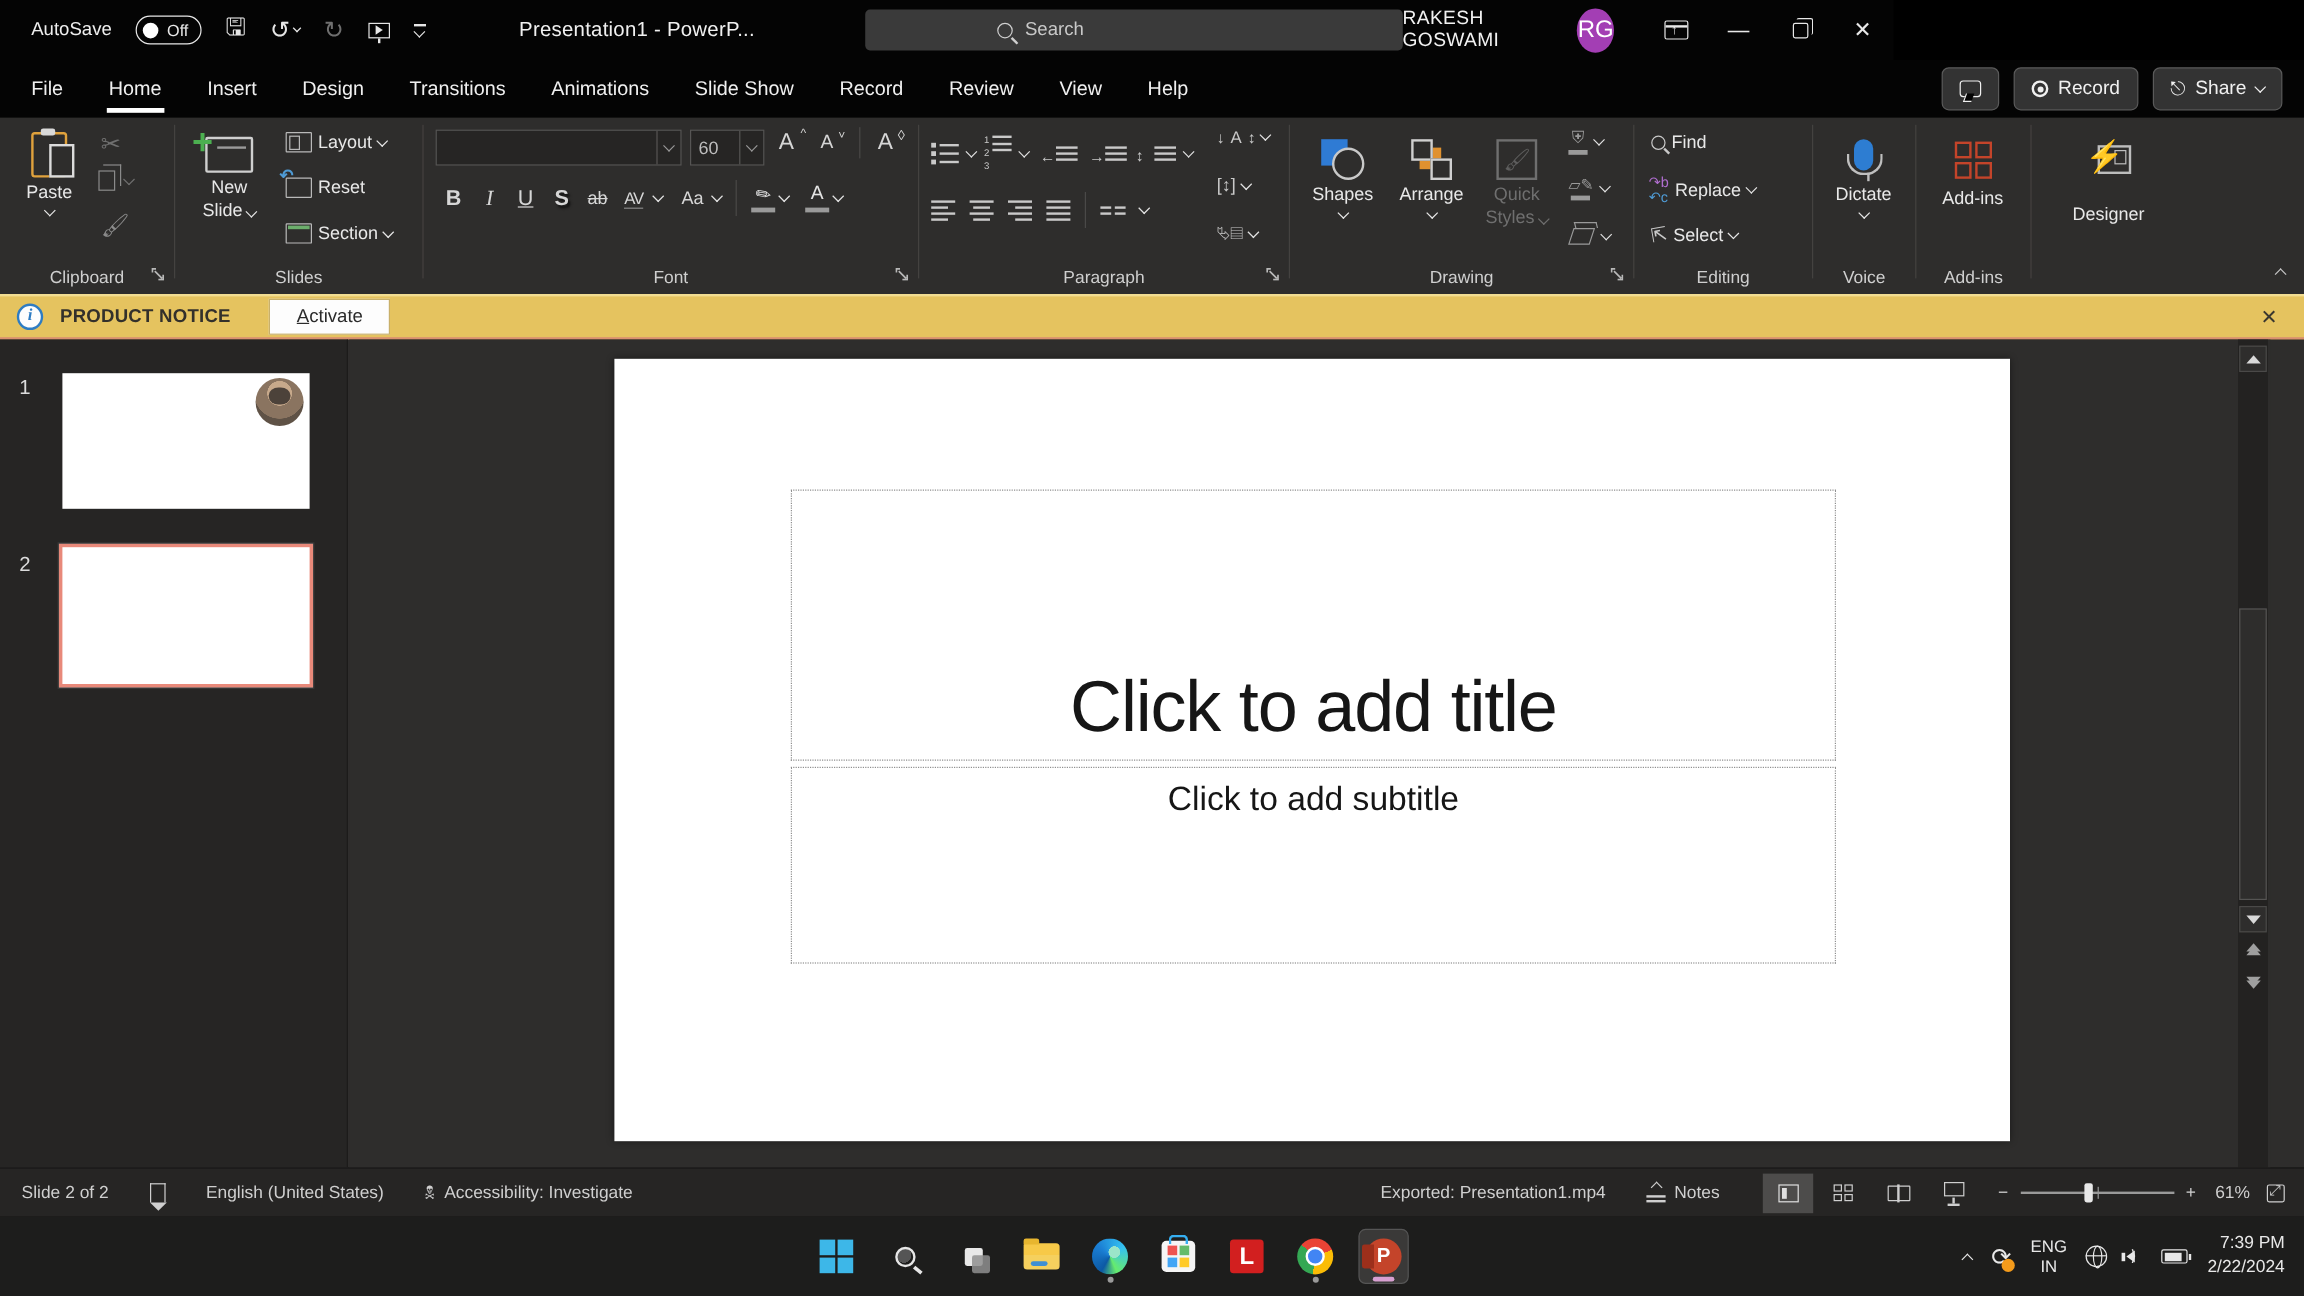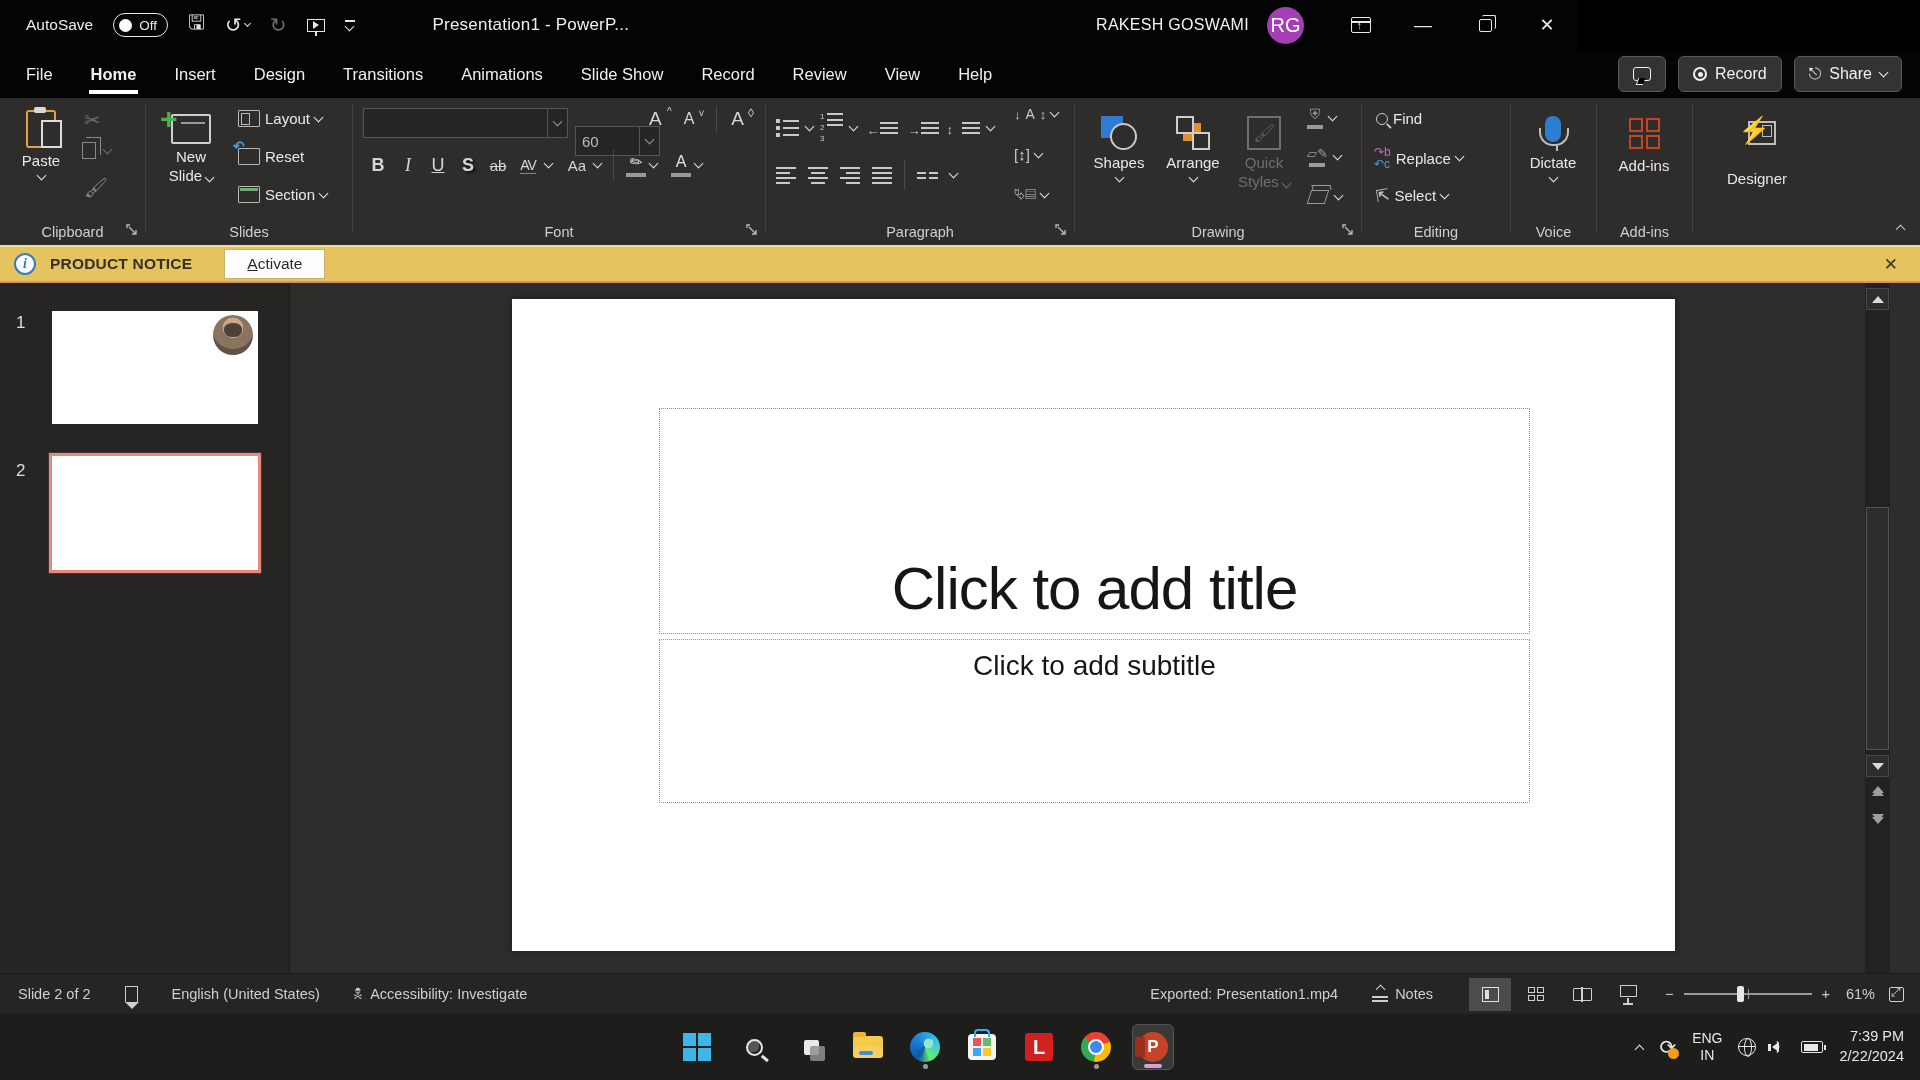--- a/index.html
+++ b/index.html
@@ -39,21 +39,21 @@
             border:1.5px solid #e8e8e8; border-left:none; border-bottom:none; border-radius:2px; }
   .ribdisp-ico { width:20px; height:16px; border:1.6px solid #e8e8e8; border-radius:2px; position:relative; }
   .ribdisp-ico:before { content:""; position:absolute; left:0; right:0; top:3px; height:1.6px; background:#e8e8e8; }
   .ribdisp-ico:after { content:"↑"; position:absolute; left:4.5px; top:1px; font-size:11px; color:#e8e8e8; }
 
   
   #tabrow { left:0; top:50px; width:1920px; height:48px; background:#040404; display:flex; align-items:center; }
   .tab { color:#f0f0f0; font-size:16.5px; padding:0 10px; margin:0 9px; height:48px;
          display:flex; align-items:center; position:relative; white-space:nowrap; }
   .tab:first-child { margin-left:16px; }
-  .tab.active { font-weight:bold; }
+  .tab.active { font-weight:normal; }
   .tab.active:after { content:""; position:absolute; left:8px; right:8px; bottom:4px; height:4px; background:#fff; }
   .tabrow-right { margin-left:auto; display:flex; align-items:center; gap:12px; padding-right:18px; }
   .pillbtn { border:1px solid #5a5a5a; background:#333; border-radius:6px; height:36px;
              display:flex; align-items:center; gap:8px; padding:0 14px; color:#f0f0f0; font-size:16px; }
   .rec-dot { width:14px; height:14px; border:2px solid #f0f0f0; border-radius:50%; position:relative; }
   .rec-dot:after { content:""; position:absolute; inset:2.5px; background:#f0f0f0; border-radius:50%; }
   .comment-ico { width:18px; height:14px; border:1.6px solid #f0f0f0; border-radius:3px; position:relative; }
   .comment-ico:after { content:""; position:absolute; left:3px; bottom:-5px; width:6px; height:6px;
       background:#040404; border-left:1.6px solid #f0f0f0; border-bottom:1.6px solid #f0f0f0; transform:skewX(-20deg); }
 
@@ -298,20 +298,24 @@
         <span style="position:absolute;left:5px;top:1px;width:0;height:0;border-top:4px solid transparent;border-bottom:4px solid transparent;border-left:6px solid #e6e6e6"></span>
         <span style="position:absolute;left:7px;top:12px;width:2px;height:4px;background:#e6e6e6"></span>
       </span>
     </span>
     <span class="tb-ico" style="flex-direction:column;gap:1px">
       <span style="display:block;width:10px;height:1.6px;background:#e6e6e6"></span>
       <span class="chev" style="margin-top:0"></span>
     </span>
   </div>
   <div class="doc-title">Presentation1  -  PowerP...</div>
+  <div class="searchbox">
+    <span class="mag"></span>
+    <input type="text" placeholder="Search" style="">
+  </div>
   <div class="user-name">RAKESH GOSWAMI</div>
   <div class="avatar">RG</div>
   <div class="winbtn">
       <span class="ribdisp-ico"></span>
     </div>
   <div class="winbtn">—</div>
   <div class="winbtn">
       <span class="restore-ico"></span>
     </div>
   <div class="winbtn">✕</div>
@@ -387,21 +391,21 @@
   </div>
   <div class="gdiv"></div>
 
   <div class="grp" style="width:412px">
     <div class="fontbox abs" style="left:10px;top:10px;width:205px">
       <input type="text" style="">
       <span class="combo-chev">
           <span class="chev"></span>
         </span>
     </div>
-    <div class="fontbox abs" style="left:222px;top:28px;width:85px">
+    <div class="fontbox abs" style="left:222px;top:10px;width:62px">
       <input type="text" value="60" style="">
       <span class="combo-chev">
           <span class="chev"></span>
         </span>
     </div>
     <div class="abs r" style="left:296px;top:8px;gap:14px">
       <span class="grow-a">A<sup>^</sup></span>
       <span class="grow-a" style="font-size:16px">A<sup>˅</sup></span>
       <span style="width:1px;height:26px;background:#4a4948"></span>
       <span class="grow-a">A<sup style="font-size:12px">◊</sup></span>

